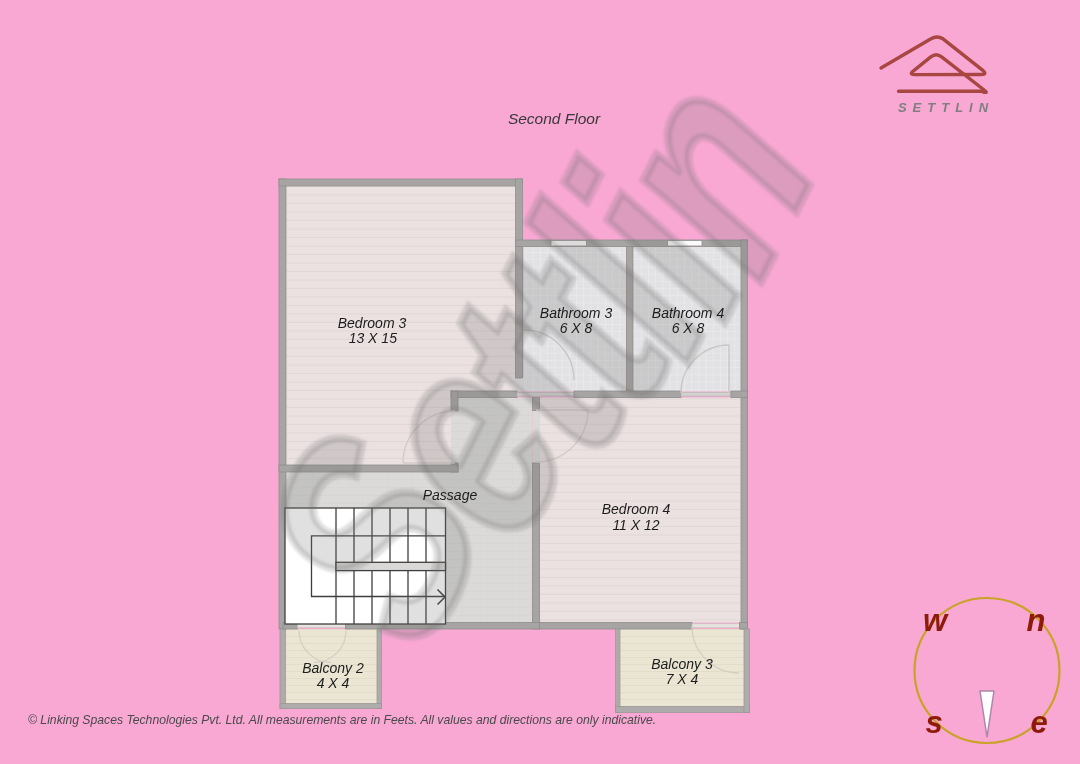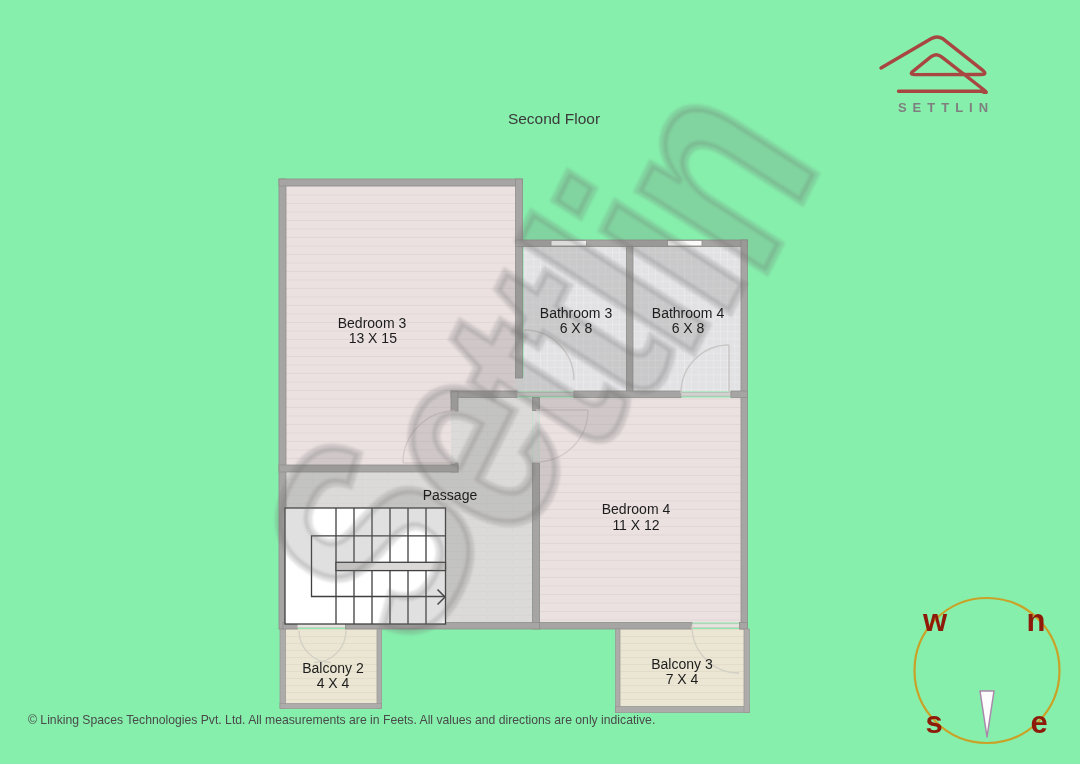--- a/index.html
+++ b/index.html
@@ -1,17 +1,17 @@
 <!DOCTYPE html>
 <html><head>
 <meta charset="utf-8">
 <style>
   html,body{margin:0;padding:0;background:#ffffff;}
-  .page{position:relative;width:1080px;height:764px;background:#86efac;overflow:hidden;
-        font-family:"Liberation Sans", sans-serif;}
+  .page{position:relative;width:1080px;height:764px;background:#f9a8d4;overflow:hidden;
+        font-family:"Liberation Sans", sans-serif;font-style:italic;}
 </style>
 </head>
 <body>
 <div class="page">
 <svg width="1080" height="764" viewBox="0 0 1080 764">
 <defs>
   <pattern id="plank" width="60" height="8.5" patternUnits="userSpaceOnUse">
     <rect width="60" height="8.5" fill="#ebe1e1"></rect>
     <rect y="7.5" width="60" height="1" fill="#e2d7d7"></rect>
   </pattern>

